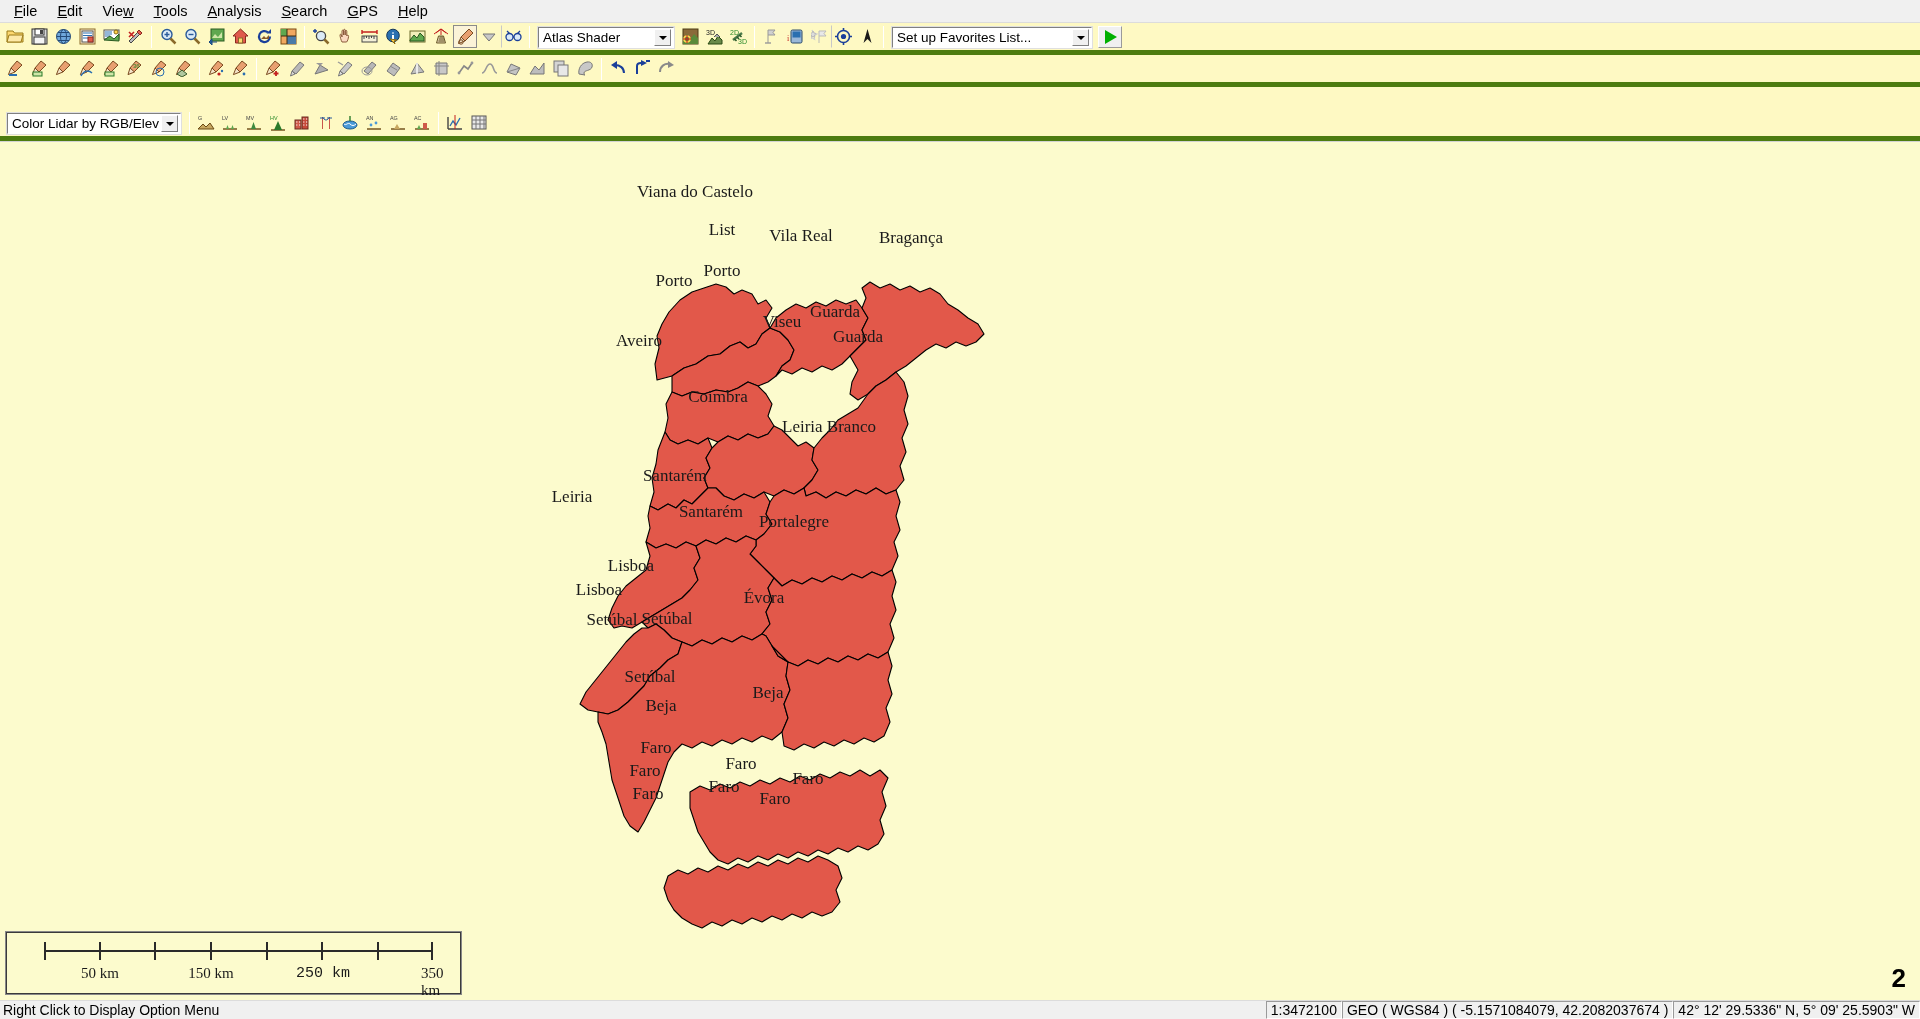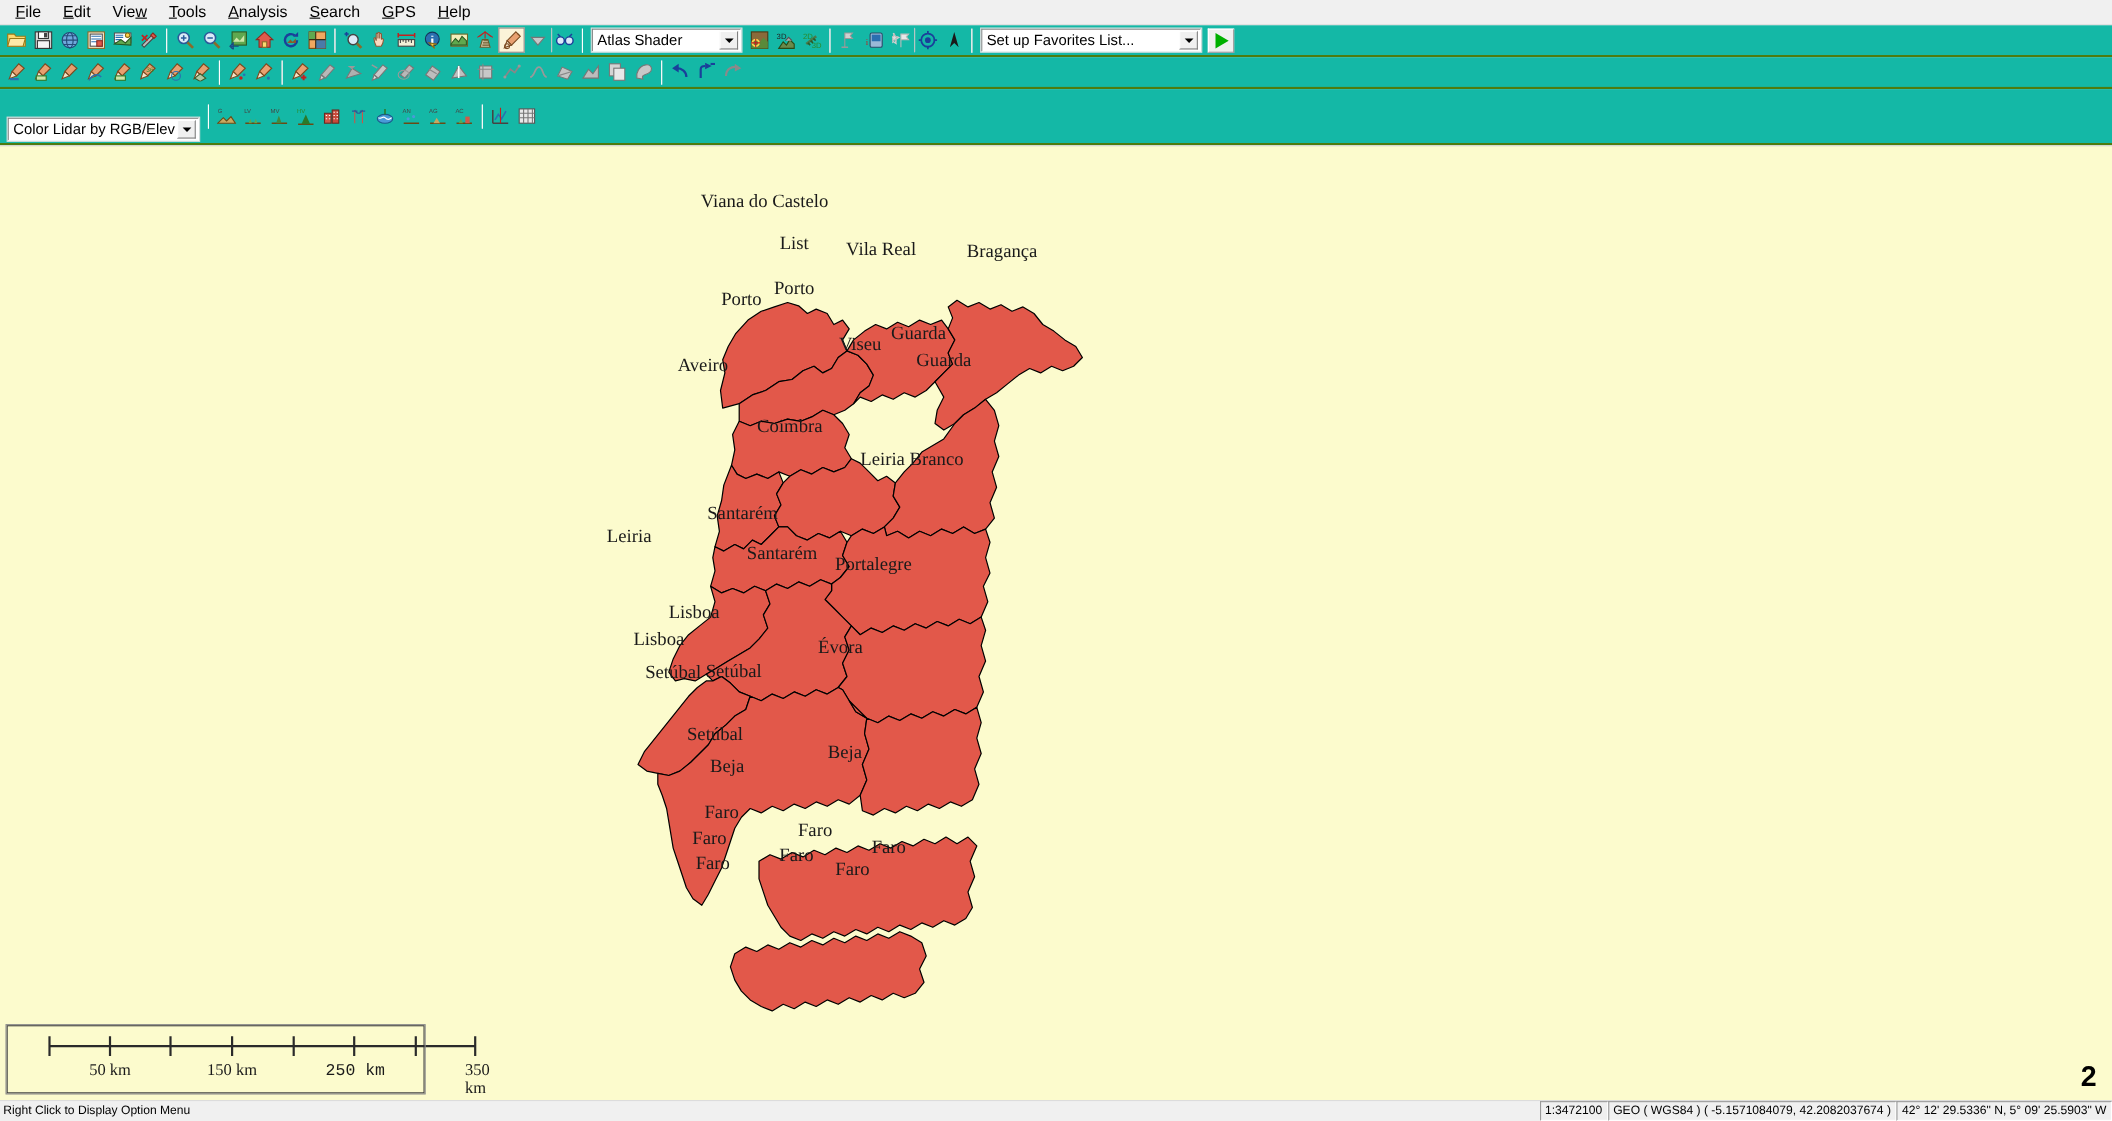--- a/index.html
+++ b/index.html
@@ -18,22 +18,22 @@
     padding-left: 4px; border-bottom: 1px solid #dcdcdc; flex: 0 0 23px;
   }
   .menu-item {
     font-size: 14.5px; color: #000; padding: 2px 10px; cursor: default;
     white-space: nowrap; line-height: 17px;
   }
   .menu-item u { text-decoration: underline; }
 
   
   .toolbar-row {
-    background: #14b8a6; display: flex; align-items: center;
-    border-bottom: 2px solid #4d7c0f; padding: 2px 3px; flex: 0 0 auto;
+    background: #fef9c3; display: flex; align-items: flex-end;
+    border-bottom: 5px solid #4d7c0f; padding: 2px 3px; flex: 0 0 auto;
   }
   .tb-group { display: flex; align-items: center; }
   .tb-sep { width: 1px; height: 22px; background: #b5b5b5; margin: 0 4px;
             border-right: 1px solid #ffffff; }
   .tb-btn {
     width: 24px; height: 23px; margin: 0 0px; display: flex;
     align-items: center; justify-content: center;
     border: 1px solid transparent; background: transparent; position: relative;
   }
   .tb-btn.pressed { border: 1px solid #8a8a8a; background: #fbf3d8; }
@@ -85,33 +85,33 @@
     transform: translate(-50%, -50%); pointer-events: none;
   }
   .page-number {
     position: absolute; right: 14px; bottom: 6px;
     font-family: "Liberation Sans", sans-serif; font-size: 26px;
     font-weight: bold; color: #000;
   }
 
   
   .scalebar {
-    position: absolute; left: 6px; bottom: 6px; width: 380px; height: 62px;
+    position: absolute; left: 6px; bottom: 6px; width: 455px; height: 62px;
     background: #fcfbcd; border: 1px solid #3a3a3a; outline: 1px solid #888;
   }
   .scalebar svg { display: block; }
   .sb-label {
     position: absolute; font-family: "Liberation Serif", serif; font-size: 15px;
     color: #1a1a1a; transform: translateX(-50%); top: 32px;
   }
 
   
   .statusbar {
     height: 19px; flex: 0 0 19px; background: #f0f0f0; display: flex;
-    align-items: stretch; font-size: 11px; color: #000;
+    align-items: stretch; font-size: 14px; color: #000;
     border-top: 1px solid #dcdcdc;
   }
   .sb-cell {
     display: flex; align-items: center; padding: 0 4px;
     border: 1px solid #ffffff; border-top-color: #9a9a9a; border-left-color: #9a9a9a;
     white-space: nowrap; line-height: 17px;
   }
   .sb-hint { flex: 1 1 auto; border: none; padding-left: 3px; }
 </style>
 </head>

